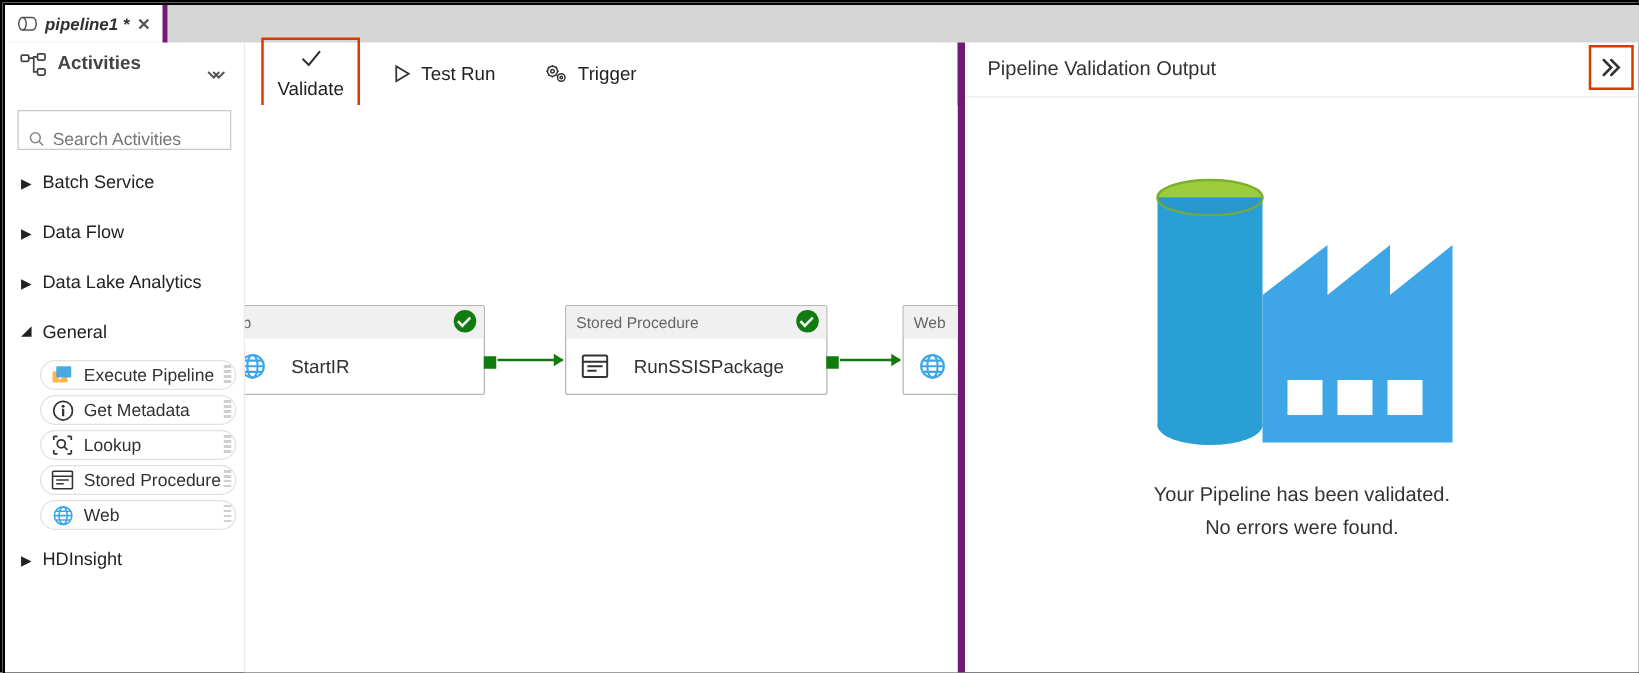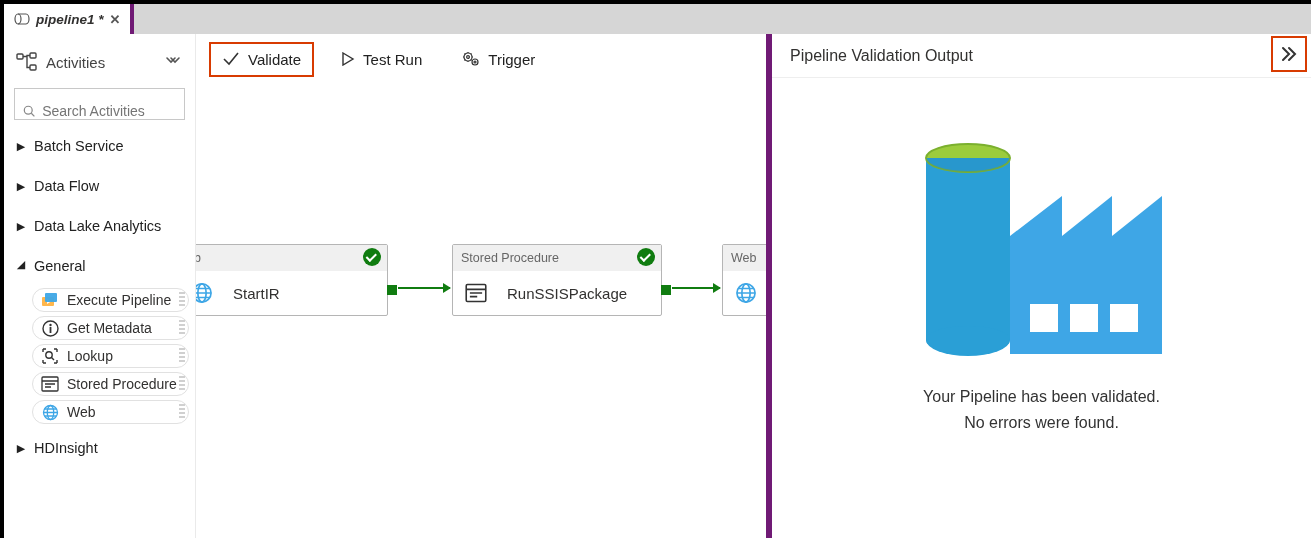--- a/index.html
+++ b/index.html
@@ -6,36 +6,36 @@
   html, body { width: 1311px; height: 538px; font-family: "Segoe UI", Arial, sans-serif; font-size: 14px; color: #323130; background: #fff; overflow: hidden; border: 2px solid #000; position: relative; }
 
   .tabbar { height: 30px; background: #d6d6d6; display: flex; align-items: stretch; }
   .tab { background: #fff; display: flex; align-items: center; gap: 6px; padding: 0 10px; font-style: italic; font-size: 13.5px; border-right: 4px solid #701a75; font-weight: bold; }
   .tab .close { font-style: normal; color: #555; font-size: 13px; cursor: default; }
   .tab svg { flex-shrink: 0; }
 
   .main { display: flex; height: calc(100% - 30px); }
 
   .sidebar { width: 192px; flex-shrink: 0; border-right: 1px solid #eaeaea; padding: 8px 6px 0 6px; display: flex; flex-direction: column; gap: 4px; }
-  .sidebar-header { display: flex; align-items: center; height: 40px; padding: 0 6px; }
+  .sidebar-header { display: flex; height: 40px; padding: 0 6px; font-weight: bold; }
   .sidebar-header .title { flex: 1; font-size: 15px; color: #444; }
   .sidebar-header svg { flex-shrink: 0; }
   .chev-pair { display: flex; align-items: center; gap: 2px; color: #555; }
   .search-wrap { position: relative; height: 32px; margin: 2px 4px 4px 4px; border: 1px solid #c8c8c8; display: flex; align-items: flex-end; padding: 0 8px; color: #666; }
   .search-wrap input { border: none; outline: none; width: 100%; font-size: 14px; color: #555; background: transparent; }
   .cat { display: flex; align-items: center; gap: 8px; height: 36px; padding: 0 6px; font-size: 14.5px; color: #222; cursor: default; }
   .caret { width: 10px; display: flex; justify-content: center; font-size: 11px; color: #222; }
   .activity-item { display: flex; align-items: center; height: 24px; margin-left: 22px; padding: 0 8px 0 8px; border: 1px solid #e1e1e1; border-radius: 12px; gap: 8px; font-size: 14px; position: relative; }
   .activity-item .grip { position: absolute; right: 3px; top: 3px; bottom: 3px; width: 6px; background: repeating-linear-gradient(to bottom, #d0d0d0 0, #d0d0d0 2px, transparent 2px, transparent 4px); }
   .icon-box { width: 18px; height: 18px; display: flex; align-items: center; justify-content: center; flex-shrink: 0; }
 
   .canvas-col { flex: 1; min-width: 0; display: flex; flex-direction: column; position: relative; }
   .toolbar { height: 50px; display: flex; align-items: center; gap: 24px; padding: 0 18px; }
   .tbtn { display: flex; align-items: center; gap: 8px; font-size: 15px; color: #222; padding: 4px 8px; }
-  .highlight-red { outline: 2px solid #d83b01; outline-offset: 3px; }
+  .highlight-red { outline: 2px solid #d83b01; outline-offset: 3px; flex-direction: column; }
   .canvas { flex: 1; position: relative; overflow: hidden; background: #fff; }
 
   .node { position: absolute; width: 210px; border: 1px solid #b5b5b5; border-radius: 2px; background: #fff; box-shadow: 0 0 0 rgba(0,0,0,0); }
   .node-header { height: 26px; background: #f0f0f0; display: flex; align-items: center; padding: 0 8px; font-size: 12.5px; color: #666; position: relative; }
   .node-status { position: absolute; right: 6px; top: 3px; width: 18px; height: 18px; border-radius: 50%; background: #107c10; display: flex; align-items: center; justify-content: center; }
   .node-status::after { content: ""; width: 8px; height: 4px; border-left: 2px solid #fff; border-bottom: 2px solid #fff; transform: rotate(-45deg) translate(0,-1px); }
   .node-body { height: 44px; display: flex; align-items: center; gap: 20px; padding: 0 12px; font-size: 15px; }
   .node .port { position: absolute; width: 10px; height: 10px; background: #107c10; }
   .node .port.right { right: -10px; top: 40px; }
   .connector { position: absolute; height: 2px; background: #107c10; }

